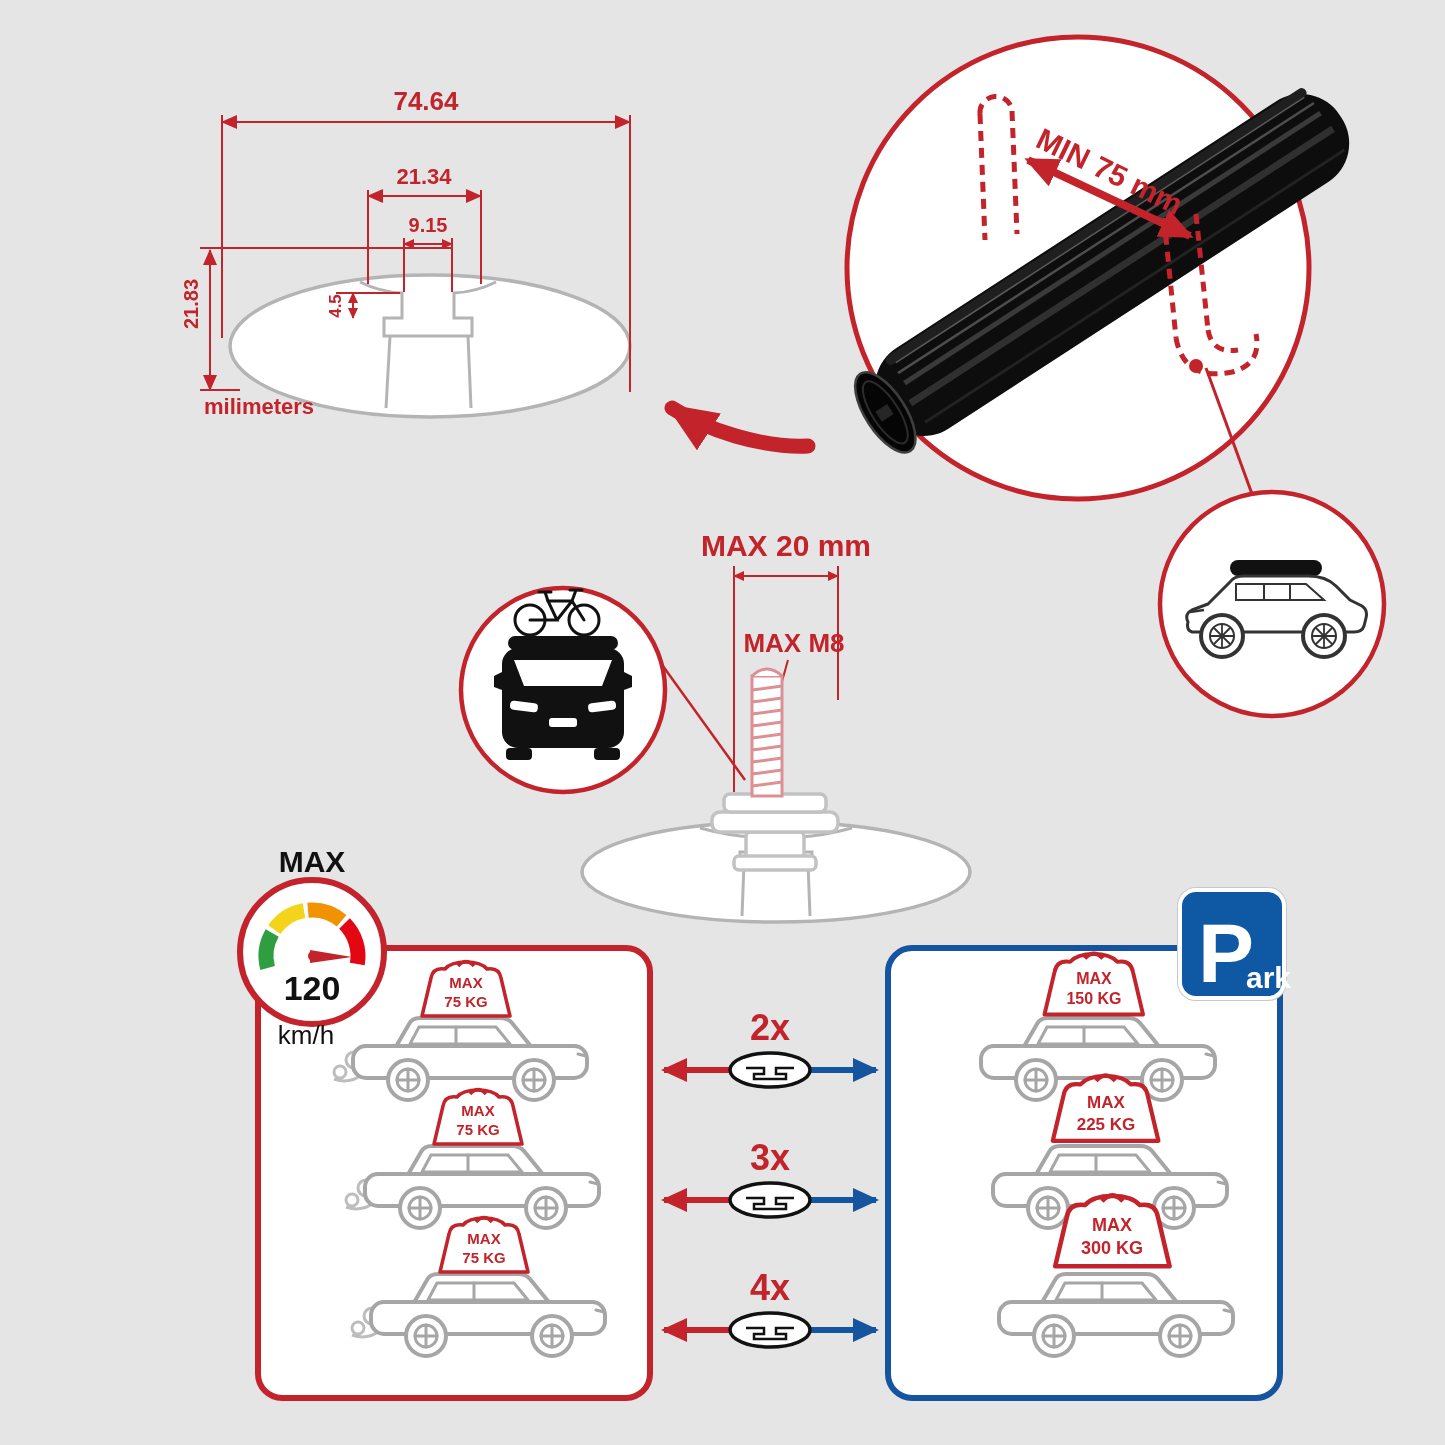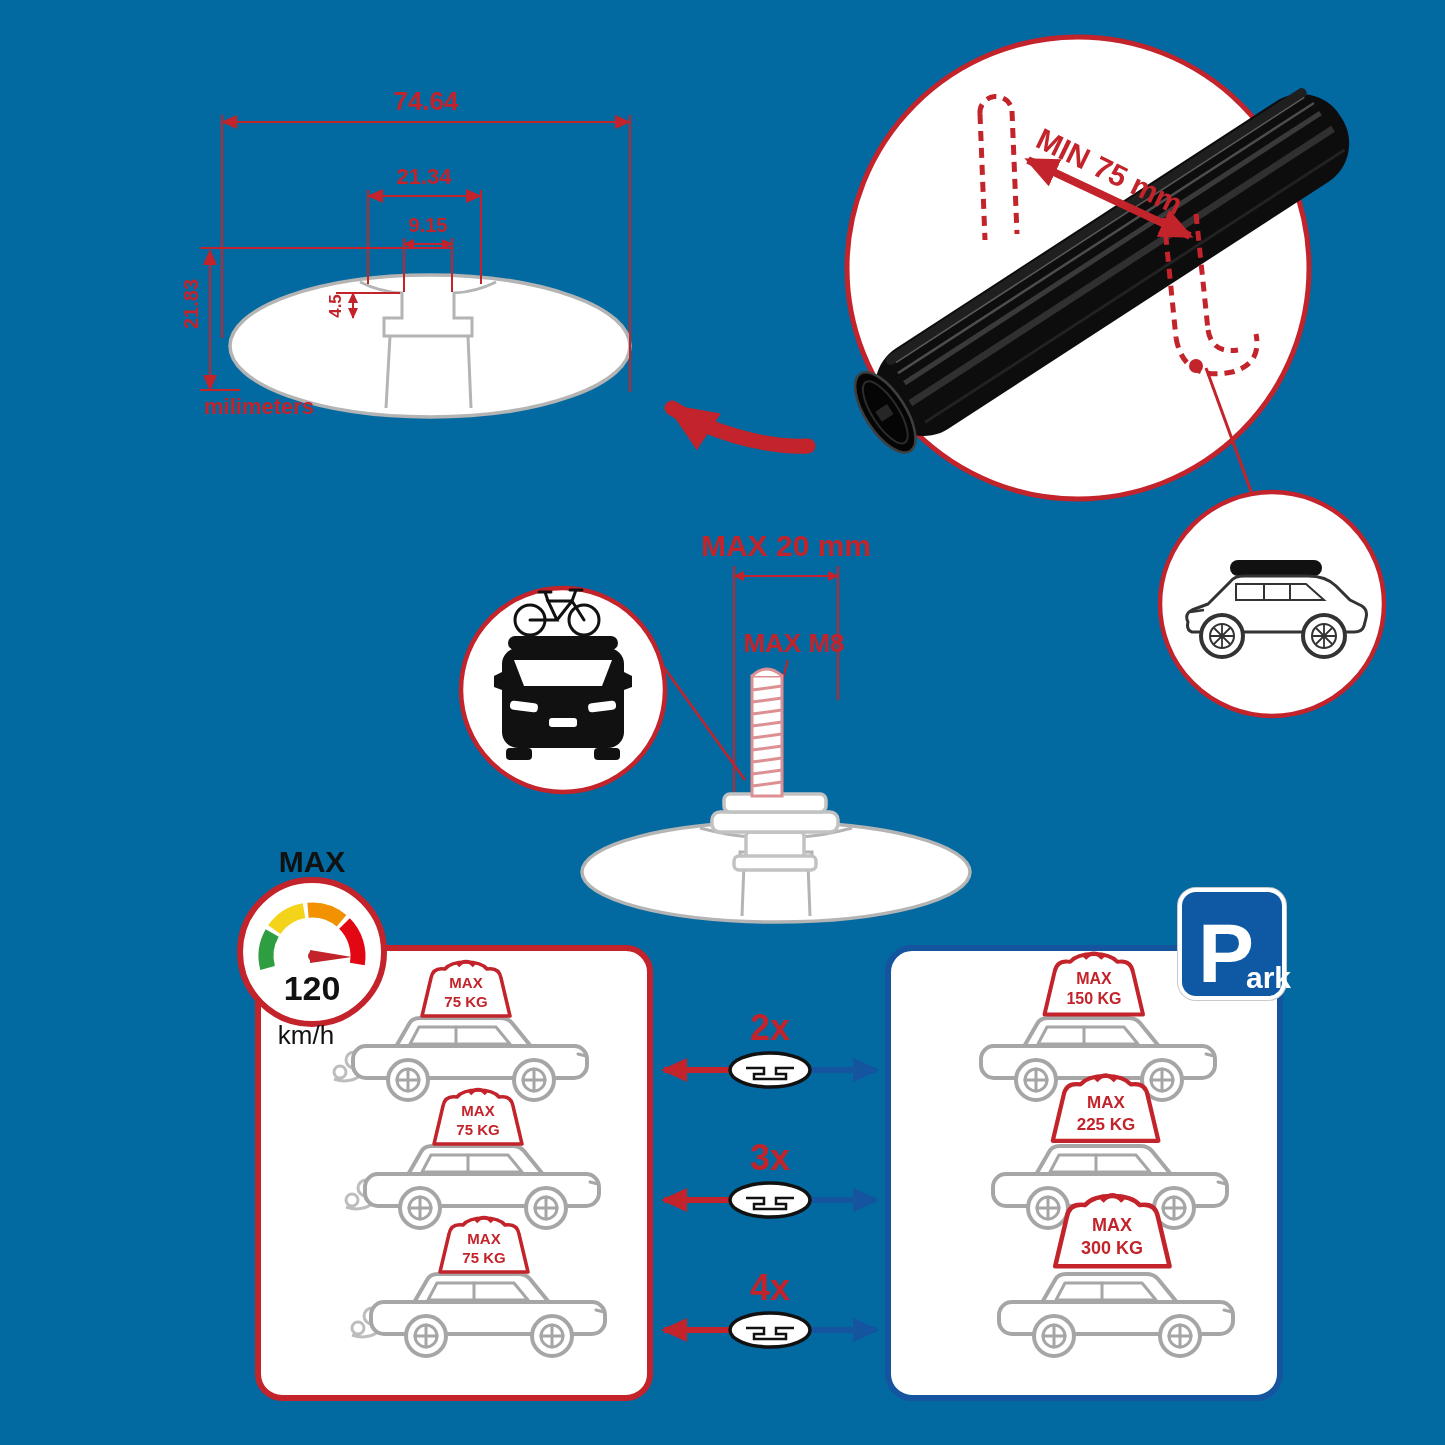--- a/index.html
+++ b/index.html
@@ -1,16 +1,16 @@
 <!DOCTYPE html>
 <html><head>
 <meta charset="utf-8">
 <style>
   html,body{margin:0;padding:0;background:#fff;}
-  .page{width:1445px;height:1445px;position:relative;background:#0369a1;overflow:hidden;}
+  .page{width:1445px;height:1445px;position:relative;background:#e5e5e5;overflow:hidden;}
   svg text{font-family:"Liberation Sans",sans-serif;}
   .t-red{fill:#c3232a;}
   .t-black{fill:#111;}
   .t-white{fill:#fff;}
 </style>
 </head>
 <body>
 
 <div class="page">
 <svg width="1445" height="1445" viewBox="0 0 1445 1445">

